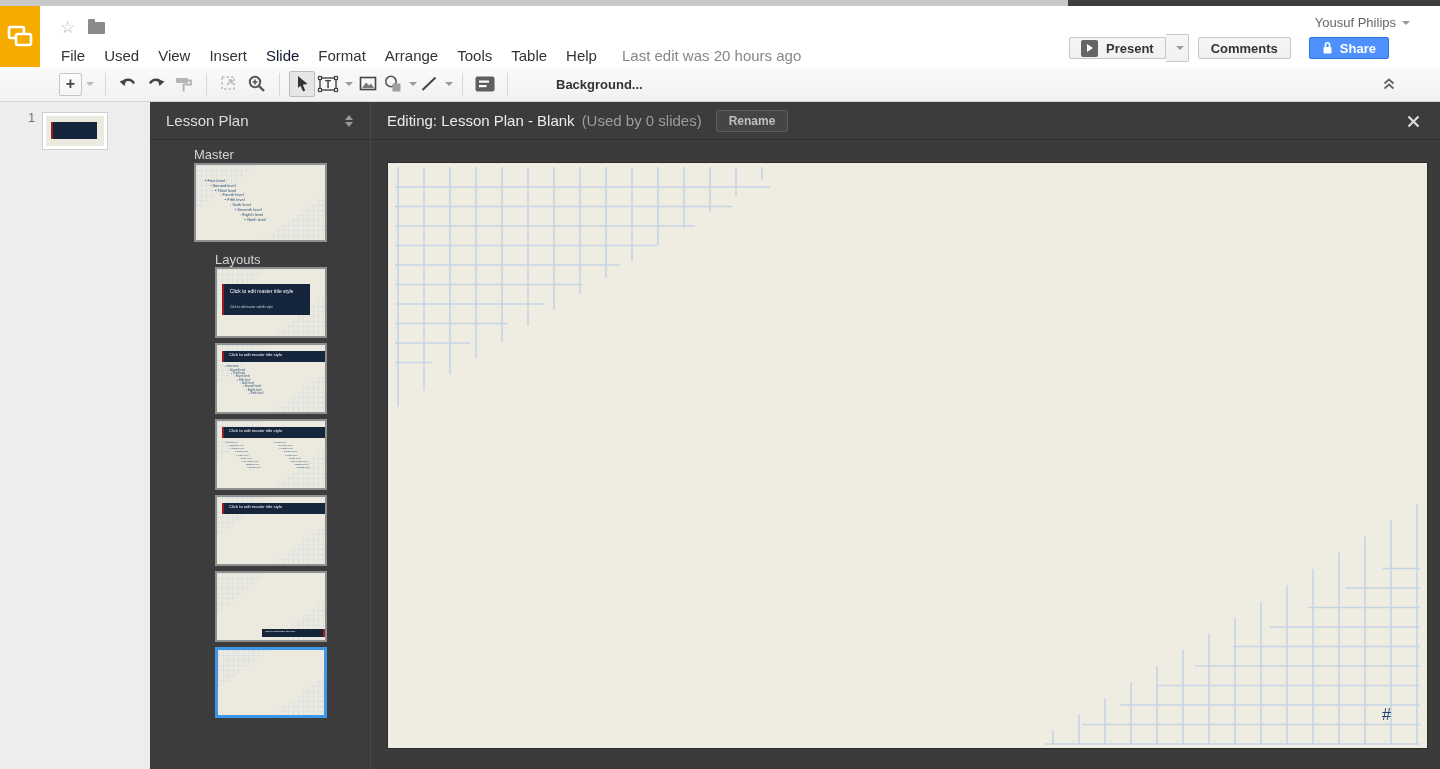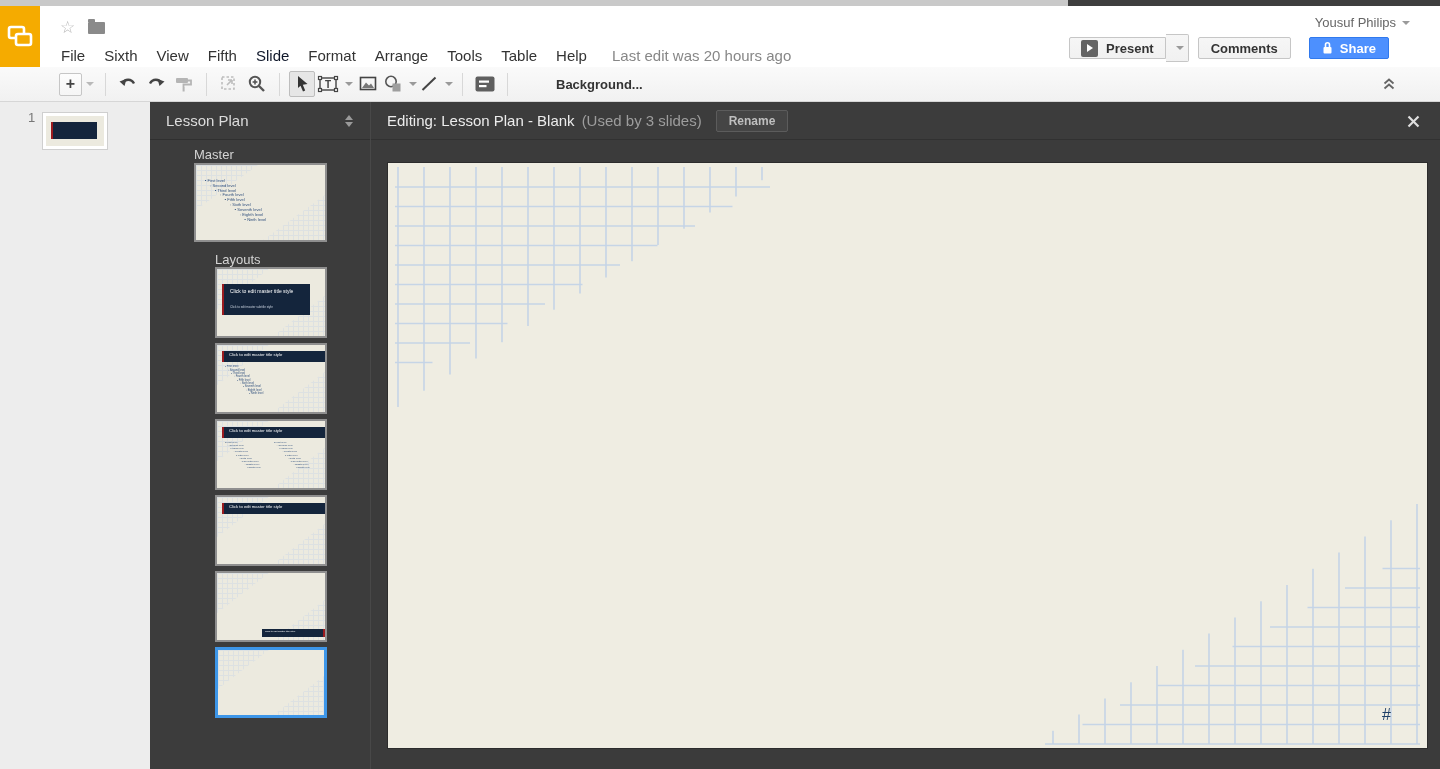--- a/index.html
+++ b/index.html
@@ -115,23 +115,23 @@
       <rect x="4" y="5" width="15" height="11" rx="2" fill="none" stroke="#fff" stroke-width="2.6"></rect>
       <rect x="11" y="12" width="15" height="11" rx="2" fill="#F5AB00" stroke="#fff" stroke-width="2.6"></rect>
     </svg>
   </div>
   <div class="title-row">
     <span class="star">☆</span>
     <span class="folder"></span>
   </div>
   <div class="menu-row">
     <span class="menu-item">File</span>
-    <span class="menu-item">Sixth</span>
+    <span class="menu-item">Used</span>
     <span class="menu-item">View</span>
-    <span class="menu-item">Fifth</span>
+    <span class="menu-item">Insert</span>
     <span class="menu-item disabled">Slide</span>
     <span class="menu-item">Format</span>
     <span class="menu-item">Arrange</span>
     <span class="menu-item">Tools</span>
     <span class="menu-item">Table</span>
     <span class="menu-item">Help</span>
     <span class="last-edit">Last edit was 20 hours ago</span>
   </div>
   <div class="user-row">
     <span>Yousuf Philips</span>
@@ -369,21 +369,21 @@
 
     <div class="thumb layout-thumb selected" style="top:545px;">
       <div class="corner-grid cg-tl"></div>
       <div class="corner-grid cg-br"></div>
     </div>
   </div>
 
   <div class="main-area">
     <div class="edit-bar">
       <span class="edit-text">Editing: Lesson Plan - Blank</span>
-      <span class="usage-text">(Used by 3 slides)</span>
+      <span class="usage-text">(Used by 0 slides)</span>
       <div class="rename-btn">Rename</div>
       <div class="close-btn">
         <svg width="15" height="15" viewBox="0 0 15 15">
           <line x1="2.5" y1="2.5" x2="12.5" y2="12.5" stroke="#e0e0e0" stroke-width="2.2"></line>
           <line x1="12.5" y1="2.5" x2="2.5" y2="12.5" stroke="#e0e0e0" stroke-width="2.2"></line>
         </svg>
       </div>
     </div>
     <div class="canvas">
       <svg id="grid-svg" width="1039" height="585" viewBox="0 0 1039 585">

